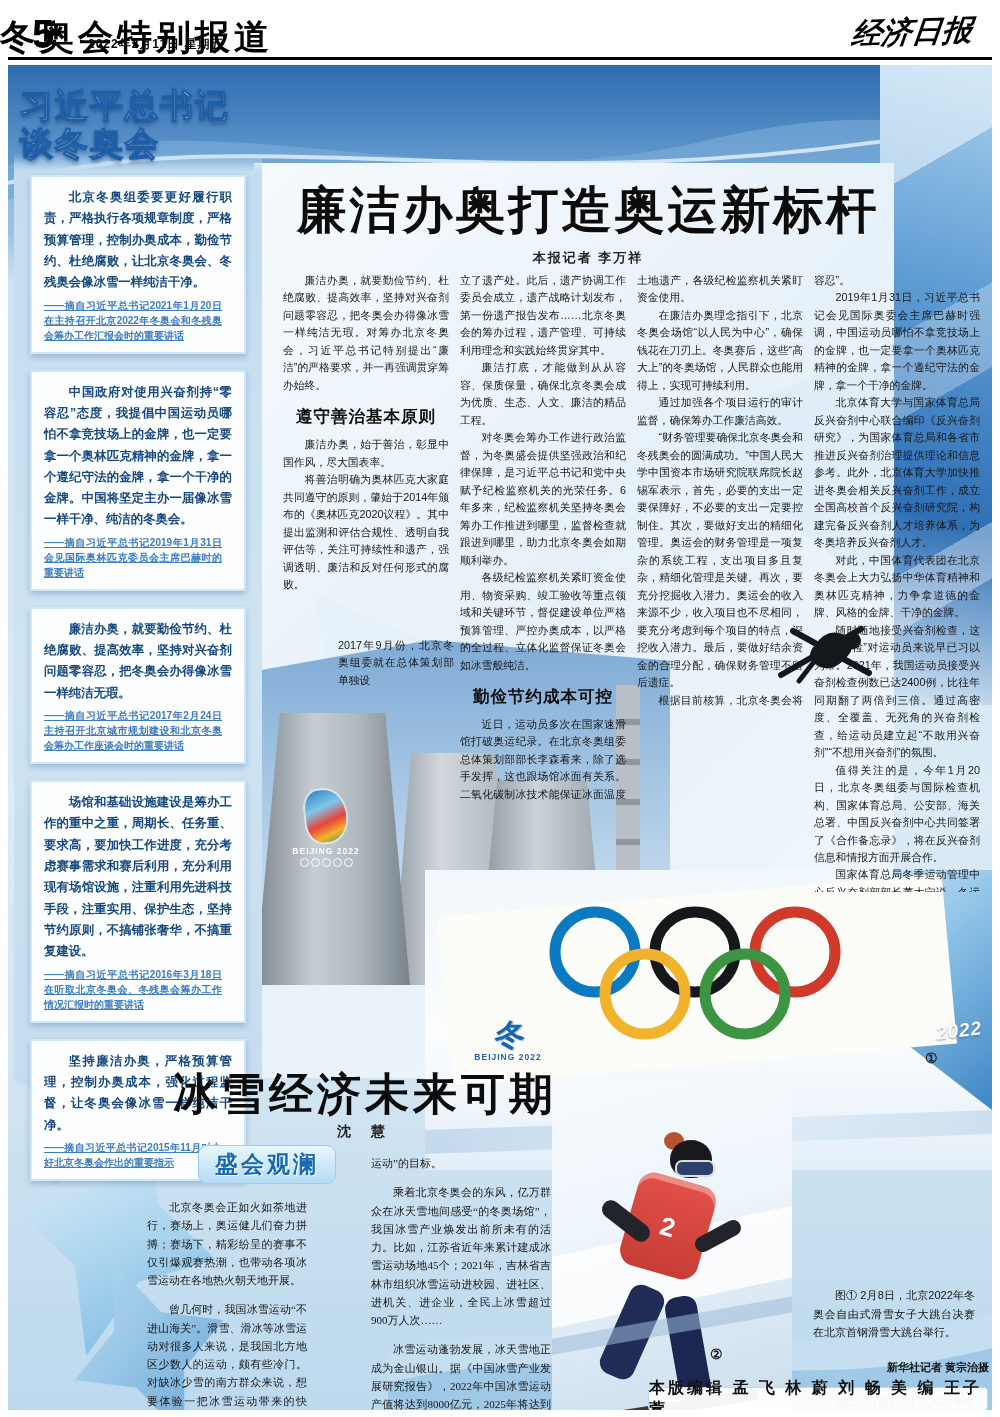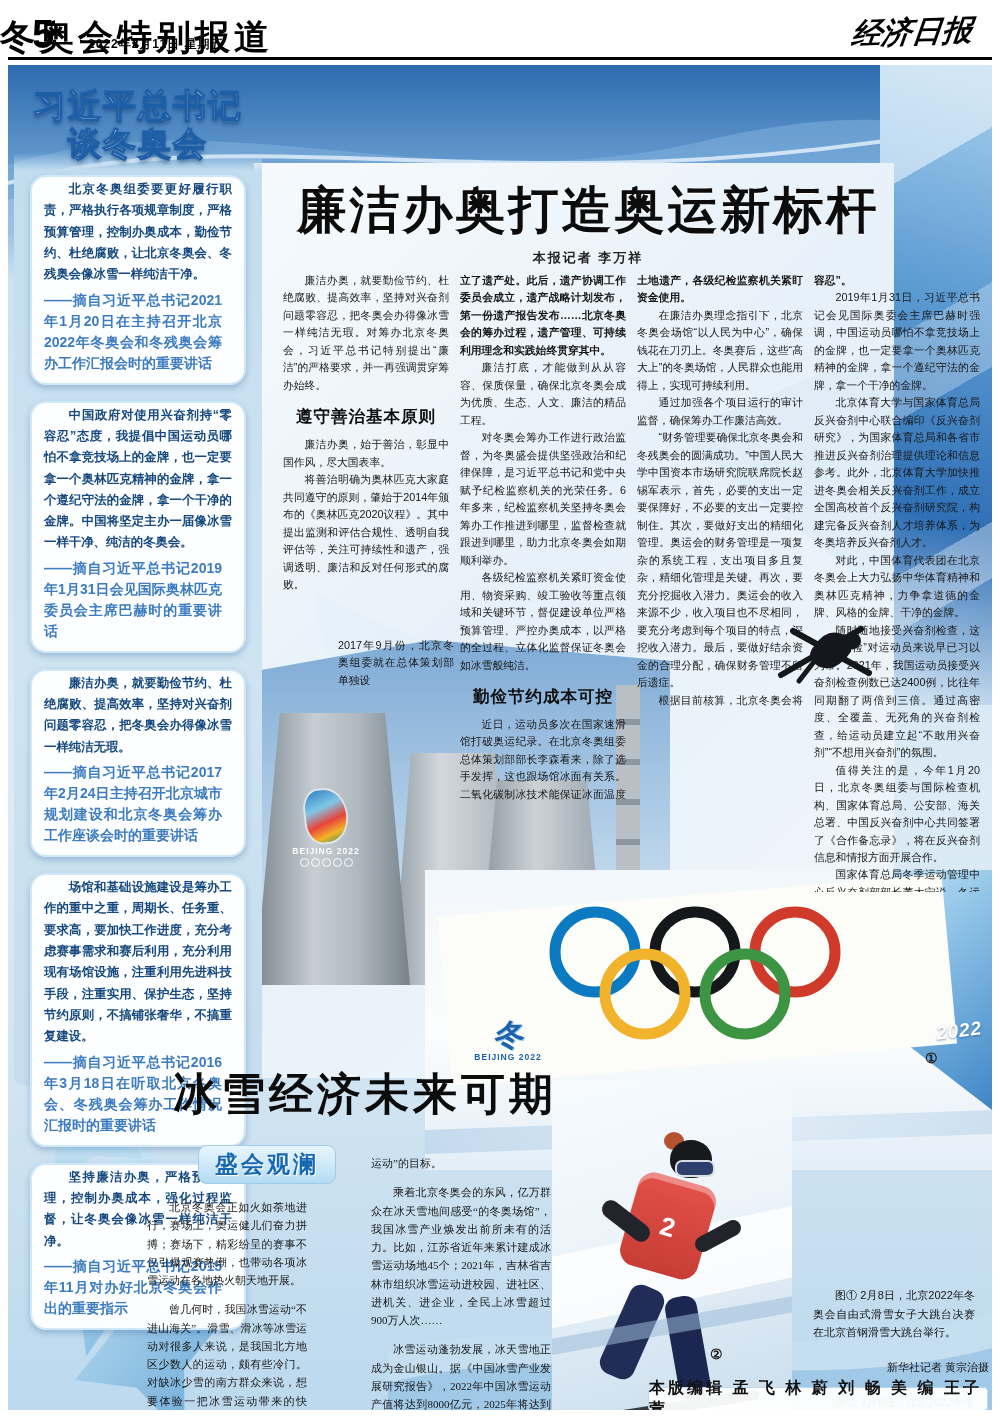--- a/index.html
+++ b/index.html
@@ -26,39 +26,39 @@
   .article-panel{position:absolute;left:246px;top:98px;width:640px;height:915px;z-index:2;
     background:linear-gradient(135deg,#f6fafd 0%,#e7f1f9 45%,#f1f7fc 100%);}
   .facet{position:absolute;opacity:.55;}
   .facet.f1{right:0;top:180px;width:220px;height:260px;background:#d9eaf6;clip-path:polygon(100% 0,0 35%,100% 100%);}
   .facet.f2{left:60px;top:430px;width:180px;height:200px;background:#e2eff8;clip-path:polygon(0 0,100% 40%,20% 100%);}
 
   
   .sidebar{position:absolute;left:6px;top:6px;width:248px;height:1014px;z-index:4;
     background:linear-gradient(180deg,rgba(190,216,238,0) 0px,rgba(190,216,238,0) 82px,#c3ddef 100px,#cfe4f2 60%,#c5ddee 100%);
     border-radius:8px;box-sizing:border-box;padding:0 0 10px 0;}
-  .sb-title{margin:16px 6px 10px 6px;text-align:center;font-weight:800;font-size:33px;line-height:1.15;
+  .sb-title{margin:16px 6px 10px 6px;font-weight:800;font-size:33px;line-height:1.15;
     color:#eaf6ff;-webkit-text-stroke:1.2px #1d5ea6;letter-spacing:2px;
     text-shadow:0 3px 4px rgba(8,45,95,.55),0 0 2px #2a6cb2;}
-  .q-card{margin:12px 16px 16px 16px;background:rgba(255,255,255,.96);border:2px solid #cfe7f6;border-radius:16px;
-    box-shadow:0 3px 6px rgba(25,80,140,.28);padding:2px 12px 9px 12px;}
+  .q-card{margin:12px 16px 16px 16px;background:rgba(255,255,255,.96);border:2px solid #cfe7f6;border-radius:0;
+    box-shadow:0 3px 6px rgba(25,80,140,.28);padding:10px 12px 9px 12px;}
   .q-card:first-of-type{margin-top:14px;}
   .q-text{margin:0;font-size:12.4px;line-height:1.72;color:#16497f;font-weight:700;text-indent:2em;text-align:justify;}
-  .q-src{margin:4px 10px 0 0;font-size:14px;line-height:1.5;color:#3d7cc0;font-weight:600;text-align:justify;}
+  .q-src{margin:4px 10px 0 0;font-size:10px;line-height:1.5;color:#3d7cc0;font-weight:600;text-align:justify;text-decoration:underline;}
 
   
   .headline{position:absolute;left:250px;top:112px;width:660px;z-index:5;margin:0;text-align:center;
     font-size:50px;font-weight:800;letter-spacing:3px;color:#0c0c0c;text-shadow:0 1px 0 #fff;}
   .byline{position:absolute;left:250px;top:184px;width:660px;z-index:5;text-align:center;
     font-size:13px;font-weight:700;color:#222;letter-spacing:2px;}
 
   .col{position:absolute;top:207px;z-index:5;width:166px;overflow:hidden;
     font-size:10.8px;line-height:1.62;color:#161616;}
   .col p{margin:0;text-indent:2em;text-align:justify;}
-  .col p.no-indent{text-indent:0;font-weight:bold;}
+  .col p.no-indent{text-indent:0;}
   .col h3{margin:9px 0 6px 0;text-align:center;font-size:16.5px;letter-spacing:1px;color:#0d0d0d;}
   .col1{left:275px;height:436px;}
   .col2{left:452px;height:528px;}
   .col3{left:629px;height:436px;}
   .col4{left:806px;height:620px;}
   .col1-inset{position:absolute;left:330px;top:572px;width:116px;height:64px;z-index:6;overflow:hidden;
     font-size:10.8px;line-height:1.6;color:#161616;}
   .col1-inset p{margin:0;text-align:justify;}
 
   
@@ -150,21 +150,21 @@
   .bcol p.no-indent{text-indent:0;}
   .bcol1{left:128px;top:1122px;width:182px;height:272px;}
   .bcol2{left:352px;top:1078px;width:202px;height:322px;}
 
   
   .bottom-waves{position:absolute;left:380px;top:1198px;z-index:2;}
 
   
   .caption-block{position:absolute;left:787px;top:1203px;width:198px;z-index:7;}
   .cap{margin:18px;font-size:11px;line-height:1.7;font-weight:400;color:#151515;text-indent:2em;text-align:justify;}
-  .credit{margin:2px 0 12px 0;font-size:11px;font-weight:400;color:#151515;text-align:right;padding-right:4px;}
+  .credit{margin:2px 0 12px 0;font-size:11px;font-weight:700;color:#151515;text-align:right;padding-right:4px;}
 
   
   .footer-strip{position:absolute;left:640px;top:1322px;width:338px;height:22px;z-index:7;
     background:rgba(255,255,255,.95);border:1px solid #bcd9ee;border-radius:4px;
     display:flex;align-items:center;justify-content:center;
     font-size:16px;font-weight:800;letter-spacing:3px;color:#111;}
 </style>
 </head>
 <body>
 
@@ -328,20 +328,21 @@
       <div class="shard s2"></div>
       <div class="shard s3"></div>
     </div>
 
     <svg class="bottom-waves" width="604" height="150" viewBox="0 0 604 150">
       <path d="M0,90 C150,40 330,120 604,50 L604,150 L0,150 Z" fill="#c6dff1" opacity="0.85"></path>
       <path d="M0,120 C200,70 400,140 604,85 L604,150 L0,150 Z" fill="#9cc5e6" opacity="0.9"></path>
     </svg>
 
     <h2 class="b-title">冰雪经济未来可期</h2>
+    <div class="b-author">沈 慧</div>
     <div class="b-label">盛会观澜</div>
 
     <div class="bcol bcol1">
       <p>北京冬奥会正如火如荼地进行，赛场上，奥运健儿们奋力拼搏；赛场下，精彩纷呈的赛事不仅引爆观赛热潮，也带动各项冰雪运动在各地热火朝天地开展。</p>
       <p>曾几何时，我国冰雪运动“不进山海关”。滑雪、滑冰等冰雪运动对很多人来说，是我国北方地区少数人的运动，颇有些冷门。对缺冰少雪的南方群众来说，想要体验一把冰雪运动带来的快乐，只能千里迢迢“北上”。</p>
       <p>近年来，我国着力推进冰雪运动“南展西扩东进”和“四季拓展”战略，短短几年时间，冰雪运动在大江南北“全面开花”，正成为全民健身新风尚。国家统计局调查显示，自北京冬奥会申办成功至2021年10月，全国参与冰雪运动的人数为3.46亿人，参与率达24.56%，实现了“带动3亿人参与冰雪</p>
     </div>
     <div class="bcol bcol2">
       <p class="no-indent">运动”的目标。</p>
       <p>乘着北京冬奥会的东风，亿万群众在冰天雪地间感受“的冬奥场馆”，我国冰雪产业焕发出前所未有的活力。比如，江苏省近年来累计建成冰雪运动场地45个；2021年，吉林省吉林市组织冰雪运动进校园、进社区、进机关、进企业，全民上冰雪超过900万人次……</p>

